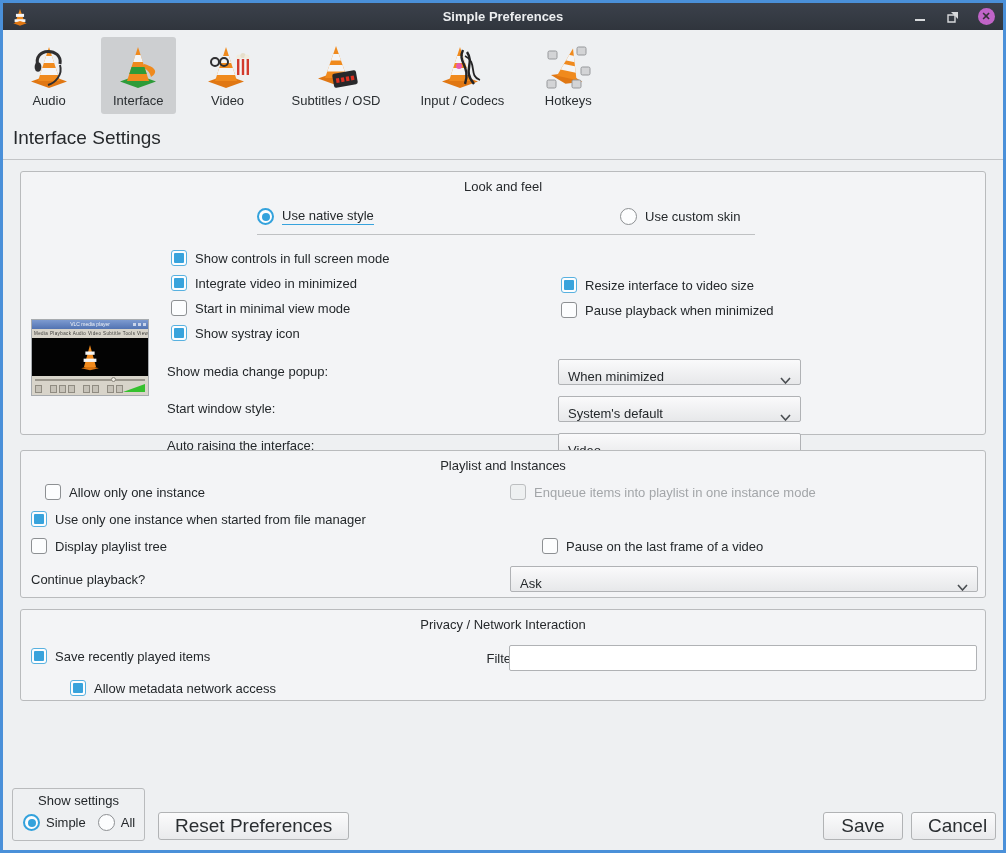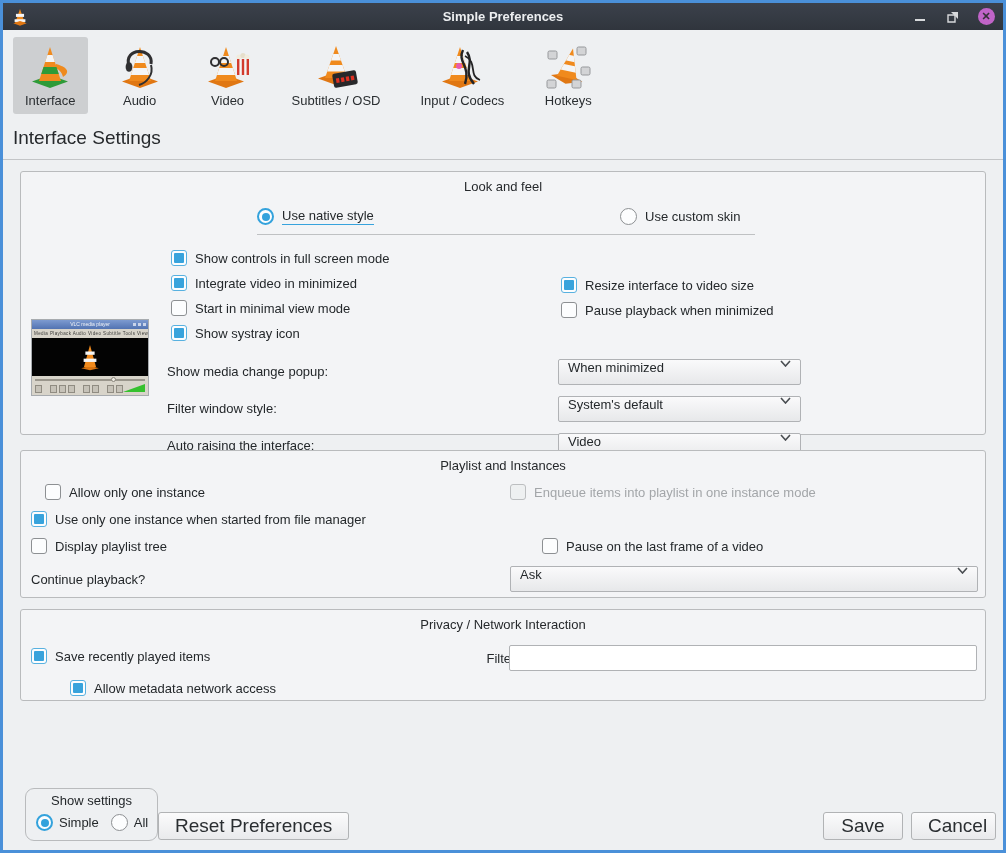--- a/index.html
+++ b/index.html
@@ -72,21 +72,21 @@
     width:17px; height:17px; border-radius:50%; border:1px solid #8d9093;
     background:#fcfdfe; position:relative; flex:0 0 17px;
   }
   .rb.selected { border:2px solid #33a2dc; }
   .rb.selected::after { content:""; position:absolute; inset:2.5px; border-radius:50%; background:#33a2dc; }
   .u-focus { border-bottom:1px solid #37a3dd; padding-bottom:1px; }
 
   .select {
     position:absolute; height:26px; border:1px solid #b0b2b5; border-radius:2px;
     background:linear-gradient(#fafafb,#e7e8ea);
-    display:flex; align-items:flex-start; justify-content:space-between;
+    display:flex; align-items:flex-end; justify-content:space-between;
     padding:0 9px; cursor:default;
   }
   .select .chev { width:11px; height:7px; flex:0 0 11px; margin-left:8px; }
 
   .text-input {
     position:absolute; height:26px; border:1px solid #b0b2b5; border-radius:2px;
     background:#ffffff; padding:0 6px; font:inherit; color:inherit; outline:none;
   }
 
   .btn {
@@ -120,22 +120,22 @@
   .pv-seek { height:7px; background:#d8d4ca; position:relative; }
   .pv-seek .groove { position:absolute; left:3px; right:3px; top:3px; height:1.5px; background:#9a968c; }
   .pv-seek .handle { position:absolute; left:68%; top:1.2px; width:5px; height:5px; border-radius:50%; background:#efece4; border:0.5px solid #8a867c; }
   .pv-controls { flex:1; background:#d8d4ca; display:flex; align-items:center; gap:2px; padding:0 3px; position:relative; }
   .pv-controls i { display:block; width:7px; height:8px; background:#c6c2b8; border:0.5px solid #908c82; }
   .pv-controls .gap { width:4px; background:none; border:none; }
   .pv-vol { position:absolute; right:3px; bottom:3px; width:0; height:0; border-left:22px solid transparent; border-bottom:8px solid #36c12e; }
 
   
   .show-settings-box {
-    position:absolute; left:22px; top:785px; width:133px; height:53px;
-    border:1px solid #b9bbbd; border-radius:9px; background:transparent;
+    position:absolute; left:9px; top:785px; width:133px; height:53px;
+    border:1px solid #b9bbbd; border-radius:3px; background:transparent;
   }
   .ss-title { text-align:center; padding-top:4px; }
   .ss-radios { display:flex; align-items:center; gap:12px; padding:6px 0 0 10px; }
   .ss-radios .radio { gap:6px; }
   .btn-reset { position:absolute; left:155px; top:809px; }
   .btn-save  { position:absolute; left:820px; top:809px; width:80px; }
   .btn-cancel{ position:absolute; left:908px; top:809px; width:85px; }
 </style>
 </head>
 <body>
@@ -161,56 +161,56 @@
         </svg>
       </div>
       <div class="tb-btn">
         <span class="tb-close-circle">✕</span>
       </div>
     </div>
   </div>
 
   <div class="toolbar">
 
+    <div class="tool-item">
+      <svg viewBox="0 0 48 48">
+        <defs>
+            <clipPath id="cc1">
+              <polygon points="24,5 13,39 35,39"></polygon>
+            </clipPath>
+          </defs>
+        <polygon points="24,33 42,39.5 24,46 6,39.5" fill="#e07713"></polygon>
+        <polygon points="24,5 13,39 35,39" fill="#f08a1d"></polygon>
+        <g clip-path="url(#cc1)">
+          <rect x="10" y="14" width="28" height="7" fill="#f4f5f6"></rect>
+          <rect x="10" y="26" width="28" height="7" fill="#f4f5f6"></rect>
+        </g>
+        <path d="M13 24 C7 5 38 5 35 22" stroke="#2f2f31" stroke-width="3" fill="none"></path>
+        <ellipse cx="13" cy="25" rx="3.4" ry="4.8" fill="#2f2f31"></ellipse>
+        <path d="M35 23 C38 33 30 41 23 43" stroke="#2f2f31" stroke-width="2" fill="none"></path>
+      </svg>
+      <span class="tool-label">Audio</span>
+    </div>
+
     <div class="tool-item selected">
       <svg viewBox="0 0 48 48">
         <defs>
             <clipPath id="cc0">
               <polygon points="24,5 13,39 35,39"></polygon>
             </clipPath>
           </defs>
         <path d="M30 22 C41 25 45 30 37 35 C36 30 32 26 28 26 Z" fill="#ef8a1d"></path>
         <polygon points="24,33 42,39.5 24,46 6,39.5" fill="#2e9b38"></polygon>
         <polygon points="24,5 13,39 35,39" fill="#f08a1d"></polygon>
         <g clip-path="url(#cc0)">
           <rect x="10" y="13" width="28" height="7" fill="#f4f5f6"></rect>
           <rect x="10" y="25" width="28" height="7" fill="#2e9b38"></rect>
         </g>
       </svg>
       <span class="tool-label">Interface</span>
-    </div>
-
-    <div class="tool-item">
-      <svg viewBox="0 0 48 48">
-        <defs>
-            <clipPath id="cc1">
-              <polygon points="24,5 13,39 35,39"></polygon>
-            </clipPath>
-          </defs>
-        <polygon points="24,33 42,39.5 24,46 6,39.5" fill="#e07713"></polygon>
-        <polygon points="24,5 13,39 35,39" fill="#f08a1d"></polygon>
-        <g clip-path="url(#cc1)">
-          <rect x="10" y="14" width="28" height="7" fill="#f4f5f6"></rect>
-          <rect x="10" y="26" width="28" height="7" fill="#f4f5f6"></rect>
-        </g>
-        <path d="M13 24 C7 5 38 5 35 22" stroke="#2f2f31" stroke-width="3" fill="none"></path>
-        <ellipse cx="13" cy="25" rx="3.4" ry="4.8" fill="#2f2f31"></ellipse>
-        <path d="M35 23 C38 33 30 41 23 43" stroke="#2f2f31" stroke-width="2" fill="none"></path>
-      </svg>
-      <span class="tool-label">Audio</span>
     </div>
 
     <div class="tool-item">
       <svg viewBox="0 0 48 48">
         <defs>
             <clipPath id="cc2">
               <polygon points="22,5 11,39 33,39"></polygon>
             </clipPath>
           </defs>
         <polygon points="22,33 40,39.5 22,46 4,39.5" fill="#e07713"></polygon>
@@ -391,21 +391,21 @@
       </div>
 
       <div class="abs" style="left:146px; top:192px;">Show media change popup:</div>
       <div class="select" style="left:537px; top:187px; width:243px;">
         <span>When minimized</span>
         <svg class="chev" viewBox="0 0 11 7">
             <polyline points="1,1 5.5,6 10,1" fill="none" stroke="#4a4e52" stroke-width="1.6"></polyline>
           </svg>
       </div>
 
-      <div class="abs" style="left:146px; top:229px;">Filter window style:</div>
+      <div class="abs" style="left:146px; top:229px;">Start window style:</div>
       <div class="select" style="left:537px; top:224px; width:243px;">
         <span>System's default</span>
         <svg class="chev" viewBox="0 0 11 7">
             <polyline points="1,1 5.5,6 10,1" fill="none" stroke="#4a4e52" stroke-width="1.6"></polyline>
           </svg>
       </div>
 
       <div class="abs" style="left:146px; top:266px;">Auto raising the interface:</div>
       <div class="select" style="left:537px; top:261px; width:243px;">
         <span>Video</span>

